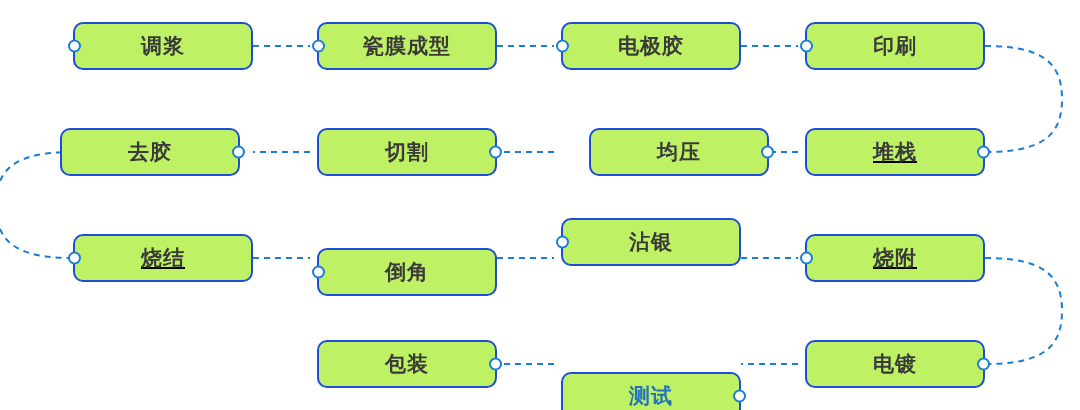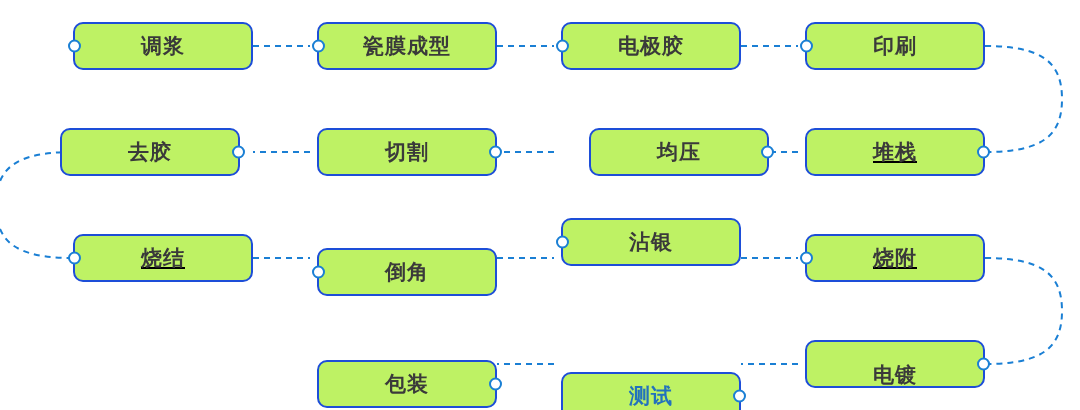--- a/index.html
+++ b/index.html
@@ -123,26 +123,26 @@
         <span class="node-label">倒角</span>
       </div>
       <div class="node" style="left: 561px; top: 218px;">
         <span class="port left"></span>
         <span class="node-label">沾银</span>
       </div>
       <div class="node" style="left: 805px; top: 234px; text-decoration: underline;">
         <span class="port left"></span>
         <span class="node-label">烧附</span>
       </div>
-      <div class="node" style="left: 805px; top: 340px; align-items: flex-end;">
+      <div class="node" style="left: 805px; top: 340px;">
         <span class="port right"></span>
         <span class="node-label">电镀</span>
       </div>
       <div class="node" style="left: 561px; top: 340px; margin-top: 32px;">
         <span class="port right"></span>
         <span class="node-label accent">测试</span>
       </div>
-      <div class="node" style="left: 317px; top: 340px; margin-top: 20px;">
+      <div class="node" style="left: 317px; top: 340px;">
         <span class="port right"></span>
         <span class="node-label">包装</span>
       </div>
     </div>
 </div>
 
 </body></html>

